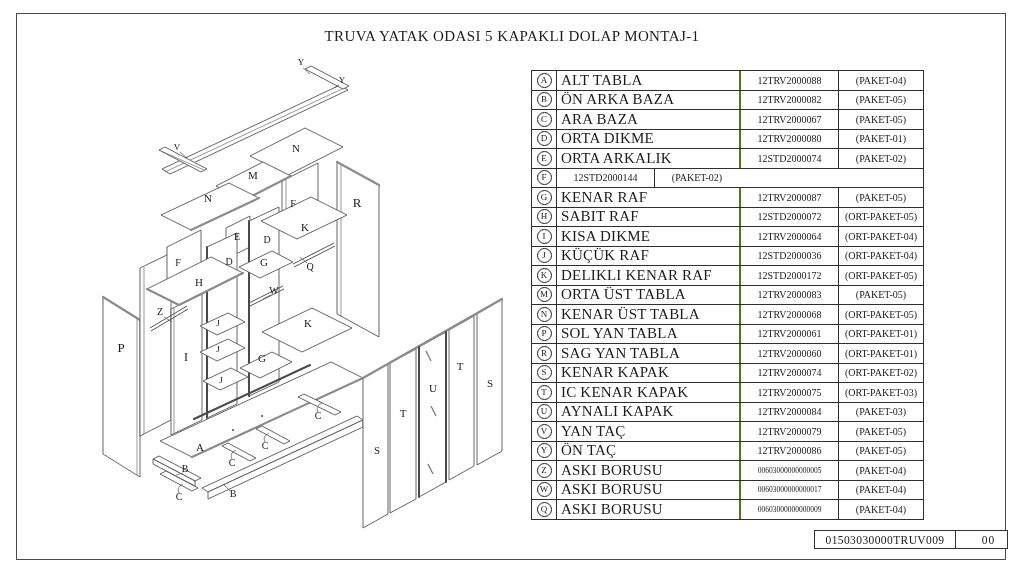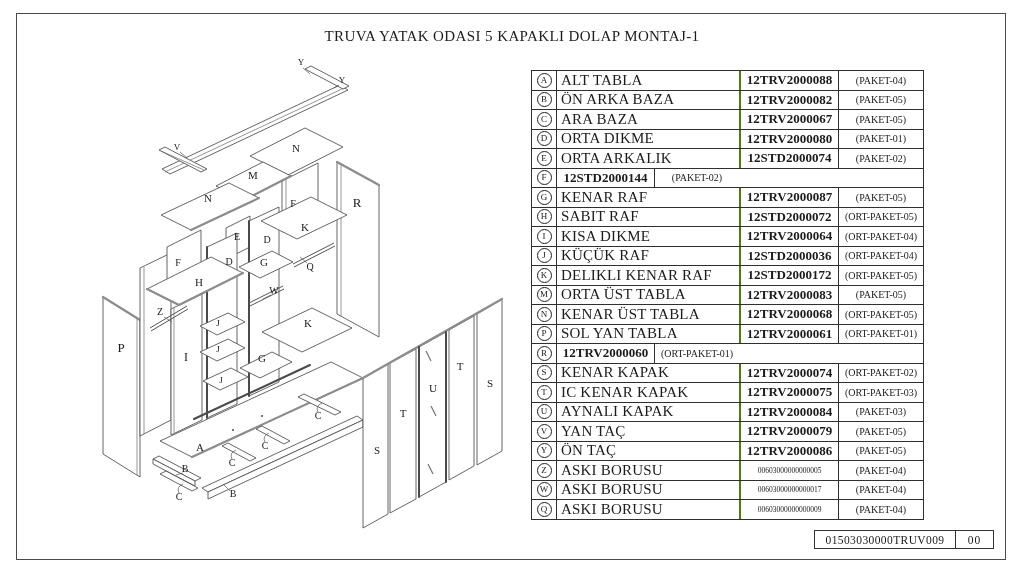--- a/index.html
+++ b/index.html
@@ -19,28 +19,28 @@
   svg .dlabel{fill:#1b1b1b;font-family:"Liberation Serif",serif;text-anchor:middle;}
   
   .parts-table{position:absolute;left:531px;top:70px;width:391px;
                border:1.2px solid #2f2f2f;background:#fff;}
   .trow{display:flex;height:18.5px;border-bottom:1px solid #2f2f2f;align-items:stretch;}
   .trow:last-child{border-bottom:none;}
   .tcell{display:flex;align-items:center;box-sizing:border-box;overflow:hidden;white-space:nowrap;}
   .c-letter{width:25px;justify-content:center;border-right:1px solid #2f2f2f;}
   .c-name{width:184px;padding-left:4px;border-right:2px solid #4d7c0f;
           font-size:15px;letter-spacing:.2px;}
-  .c-code{width:98px;justify-content:center;border-right:1px solid #2f2f2f;font-size:13px;font-weight:bold;}
+  .c-code{width:98px;justify-content:center;border-right:1px solid #2f2f2f;font-size:10px;}
   .c-code.small{font-size:7.5px;font-weight:normal;letter-spacing:0;}
   .c-paket{width:84px;justify-content:center;font-size:10px;}
   .circ{display:inline-flex;width:13px;height:13px;border:1px solid #222;border-radius:50%;
         align-items:center;justify-content:center;font-size:9px;line-height:1;}
   
   .doc-box{position:absolute;left:814px;top:530px;height:17px;display:flex;
-           border:1px solid #333;background:#fff;}
+           border:1px solid #333;background:#fff;gap:14px;}
   .doc-num{width:140px;border-right:1px solid #333;display:flex;align-items:center;
            justify-content:center;font-size:11.5px;letter-spacing:.4px;}
   .doc-rev{width:37px;display:flex;align-items:center;justify-content:center;
            font-size:11.5px;letter-spacing:1px;}
 </style>
 </head>
 <body>
 
 <div class="page">
   <div class="frame"></div>
@@ -312,20 +312,21 @@
             <span class="circ">P</span>
           </div>
           <div class="tcell c-name">SOL YAN TABLA</div>
           <div class="tcell c-code">12TRV2000061</div>
           <div class="tcell c-paket">(ORT-PAKET-01)</div>
         </div>
         <div class="trow">
           <div class="tcell c-letter">
             <span class="circ">R</span>
           </div>
+          <div class="tcell c-name">SAG YAN TABLA</div>
           <div class="tcell c-code">12TRV2000060</div>
           <div class="tcell c-paket">(ORT-PAKET-01)</div>
         </div>
         <div class="trow">
           <div class="tcell c-letter">
             <span class="circ">S</span>
           </div>
           <div class="tcell c-name">KENAR KAPAK</div>
           <div class="tcell c-code">12TRV2000074</div>
           <div class="tcell c-paket">(ORT-PAKET-02)</div>

